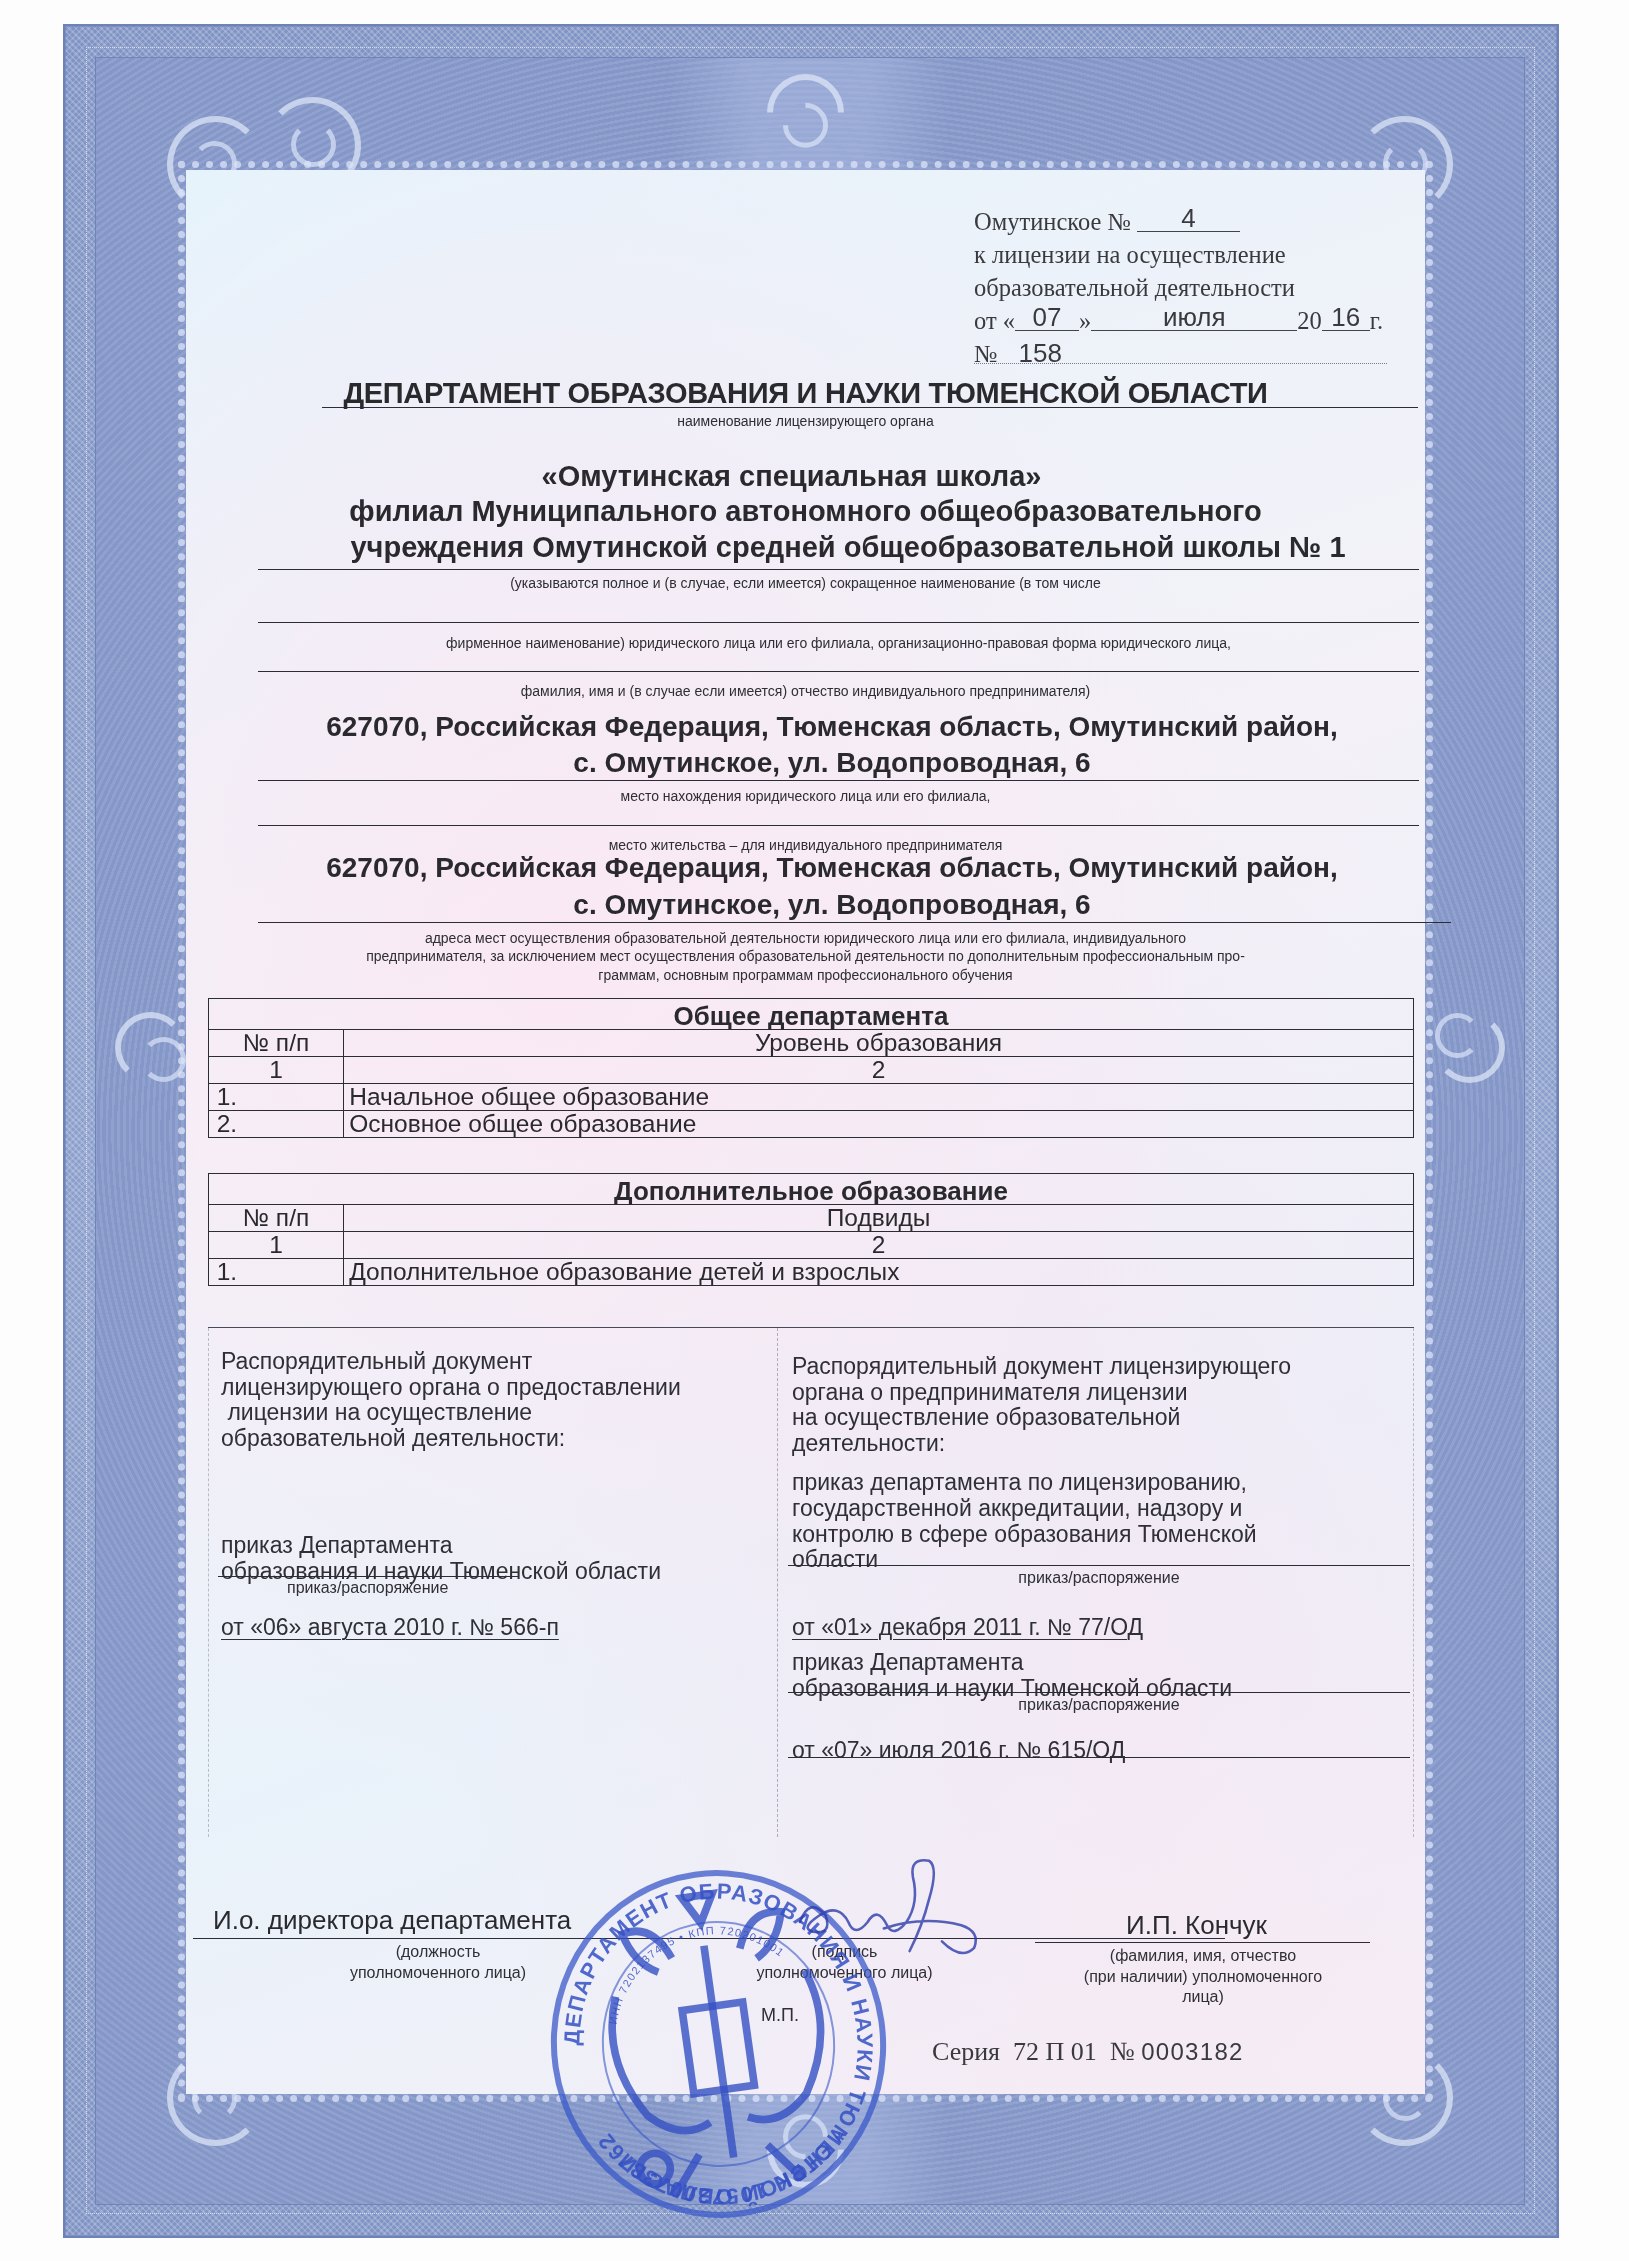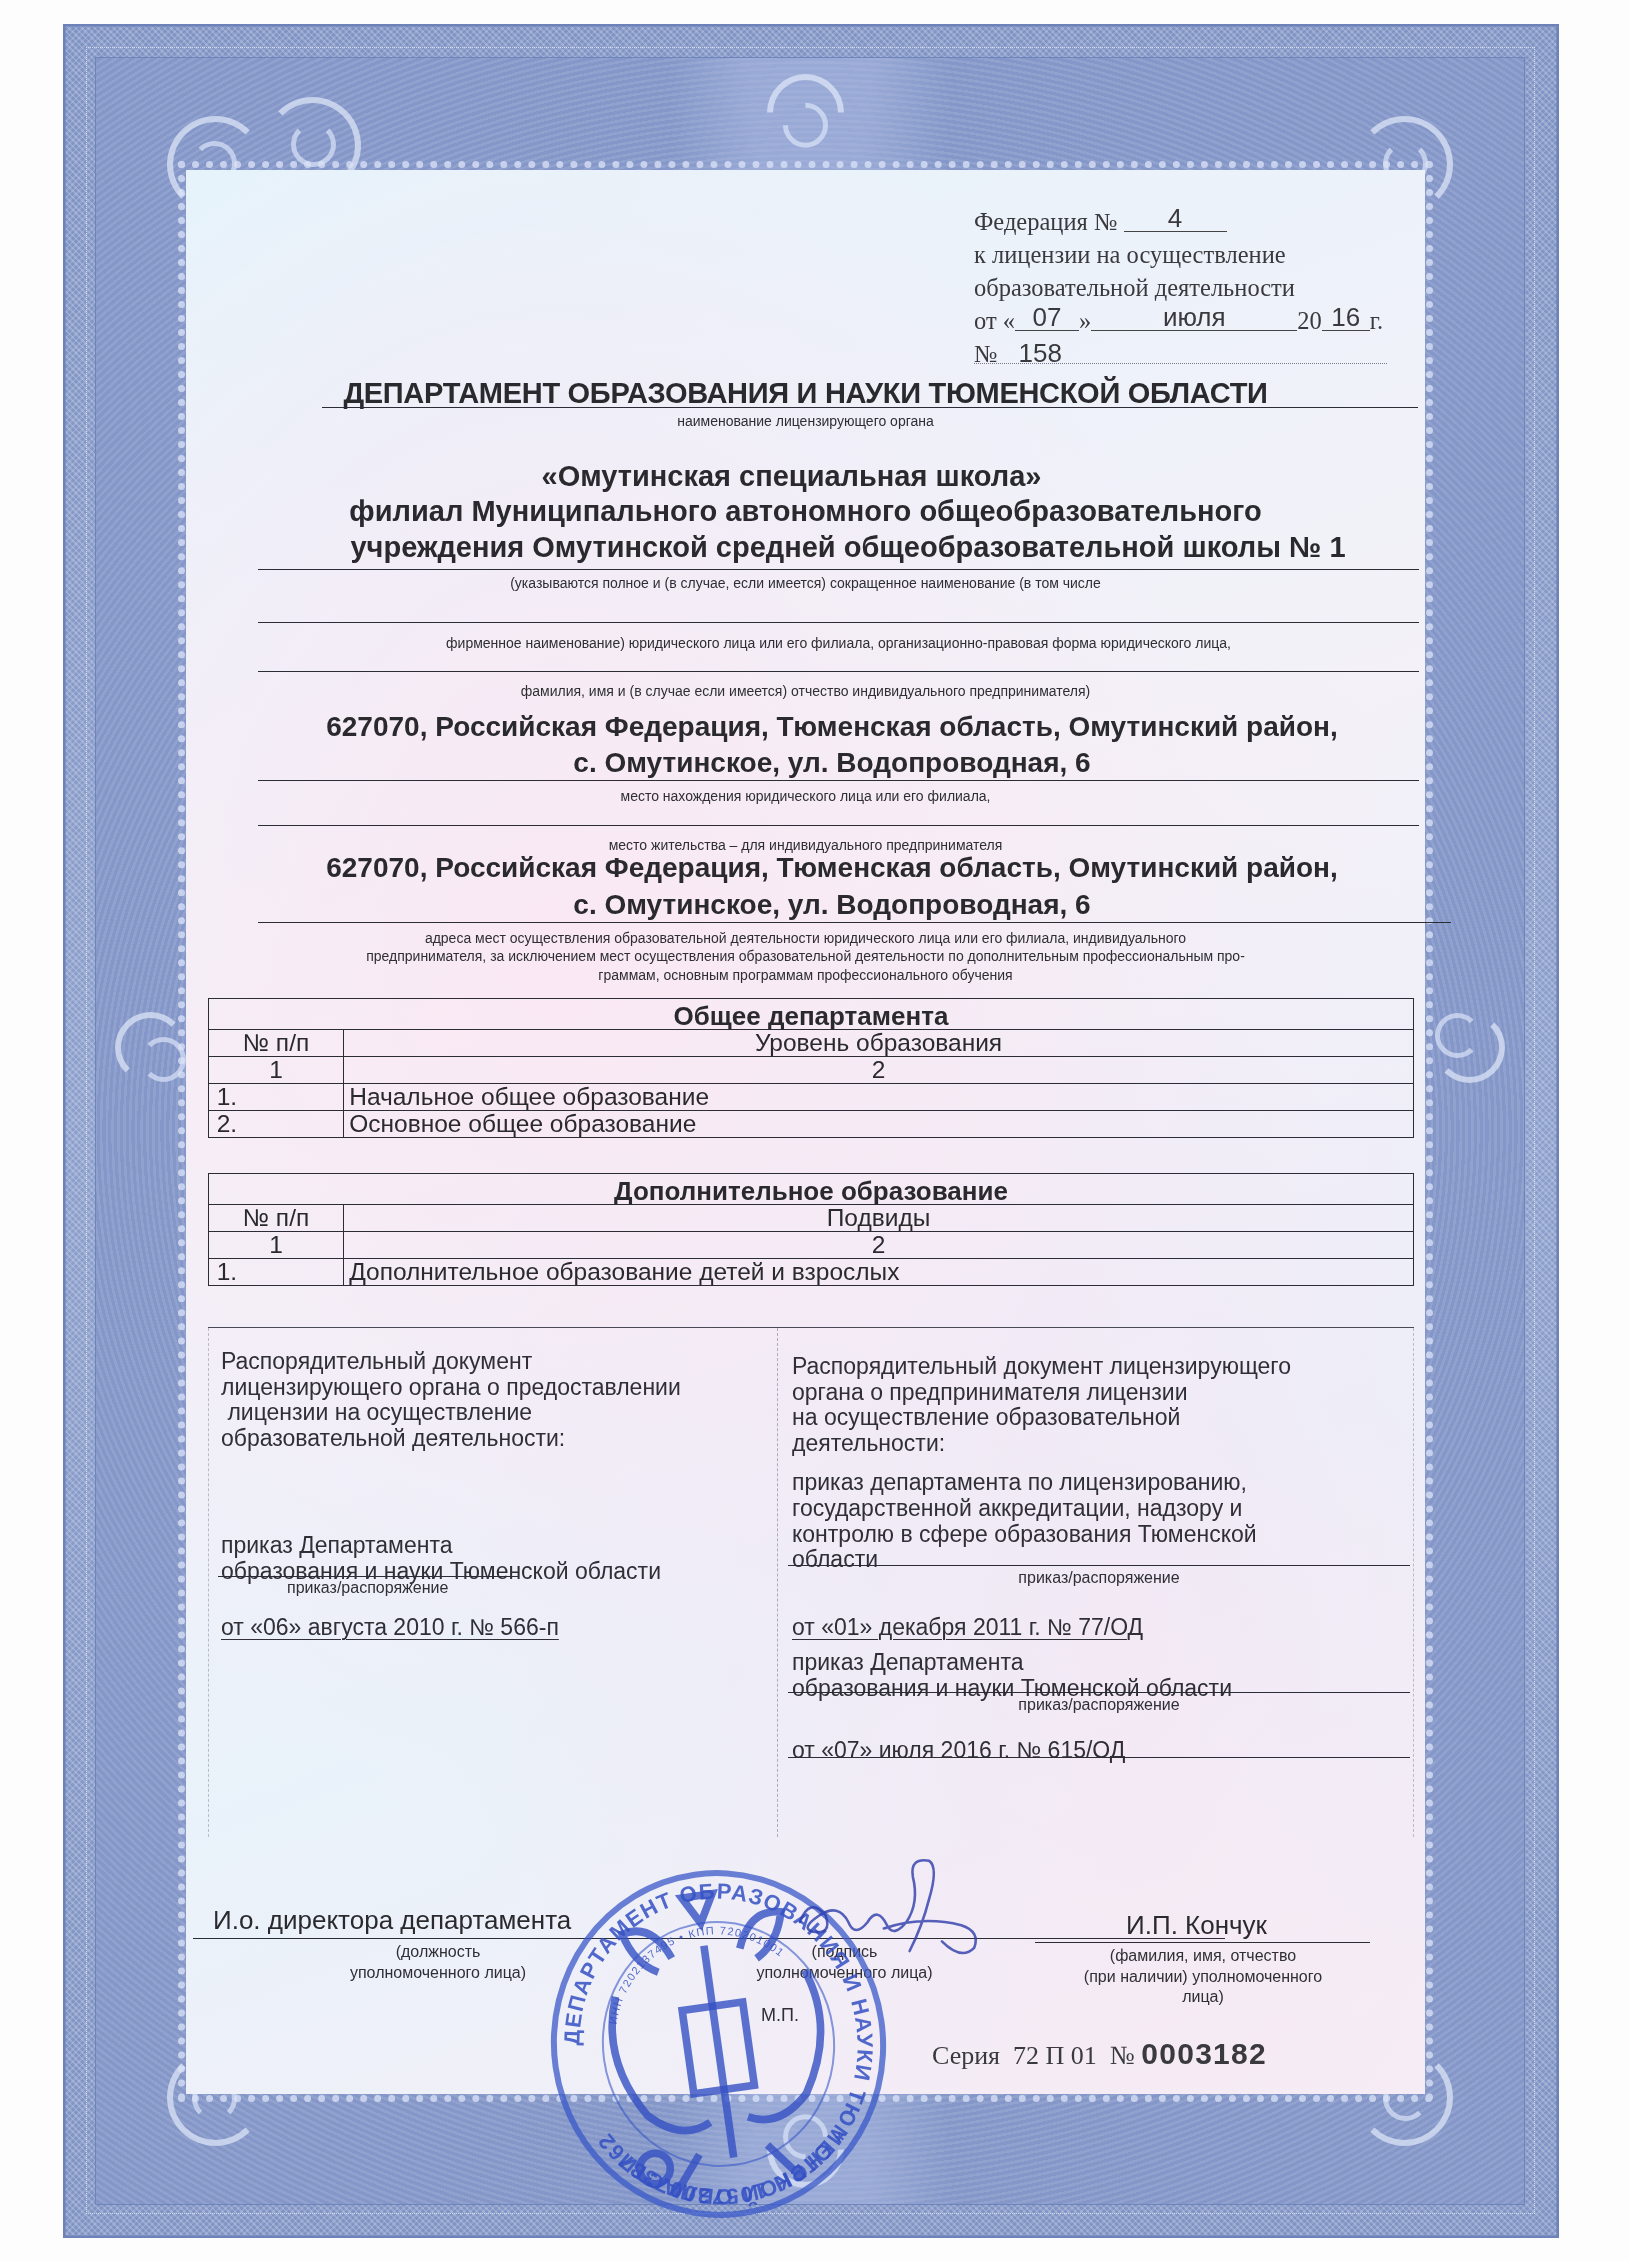--- a/index.html
+++ b/index.html
@@ -114,21 +114,21 @@
     }
     .stamp svg { position: absolute; left: 0; top: 0; width: 100%; height: 100%; }
     .stamp-text { font-family: "Liberation Sans", sans-serif; font-size: 34px; fill: rgba(52,80,195,0.85); font-weight: bold; letter-spacing: 2px; }
     .eagle {
       position: absolute; left: 110px; top: 97px; width: 106px; height: 142px;
     }
     .signature {
       position: absolute; left: 787px; top: 1851px; width: 213px; height: 142px;
     }
     .series { left: 932px; top: 2037px; font-size: 26px; color: #3a3a3e; white-space: nowrap; }
-    .series .big { font-family: "Liberation Sans", sans-serif; font-size: 30px; font-weight: bold; letter-spacing: 1.3px; }
+    .series .big { font-family: "Liberation Sans", sans-serif; font-size: 24px; font-weight: normal; letter-spacing: 1.3px; }
   </style>
 </head>
 <body>
 
 <div class="frame-outer"></div>
 <div class="frame-mid">
   <div class="swirl" style="left:71px; top:58px;"></div>
   <div class="swirl" style="left:168px; top:39px; transform:rotate(90deg);"></div>
   <div class="swirl" style="right:71px; top:58px; transform:rotate(90deg);"></div>
   <div class="swirl" style="left:71px; bottom:58px; transform:rotate(-90deg);"></div>
@@ -137,21 +137,21 @@
   <div class="swirl" style="right:19.3px; top:954px; width:71px; height:71px; transform:rotate(180deg);"></div>
   <div class="swirl" style="left:671px; top:16px; width:77px; height:77px; transform:rotate(45deg);"></div>
   <div class="swirl" style="left:671px; bottom:16px; width:77px; height:77px; transform:rotate(225deg);"></div>
 </div>
 <div class="frame-band"></div>
 <div class="frame-inner-edge"></div>
 <div class="field"></div>
 
 <div class="abs appendix serif">
   <div class="line">
-    <span>Федерация №</span>
+    <span>Омутинское №</span>
     <span class="fill" style="width:103px;">4</span>
   </div>
   <div class="line">к лицензии на осуществление</div>
   <div class="line">образовательной деятельности</div>
   <div class="line">
     <span>от «</span><span class="fill" style="width:64px;">07</span><span>»</span><span class="fill" style="width:206px;">июля</span><span>20</span><span class="fill" style="width:48px;">16</span><span>г.</span>
   </div>
   <div class="line">
     <span>№</span>
     <span style="font-family:'Liberation Sans',sans-serif; font-size:26px; margin-left:15px;">158</span>

